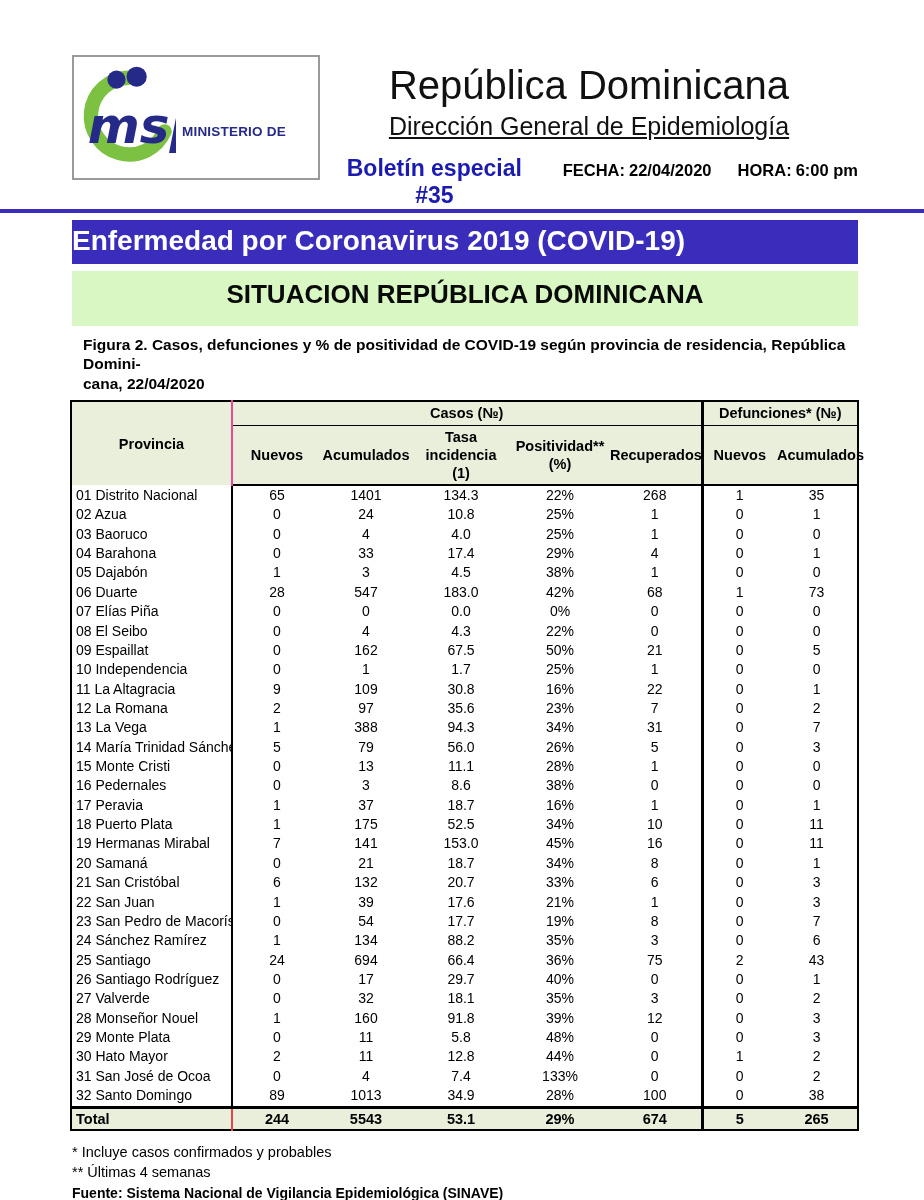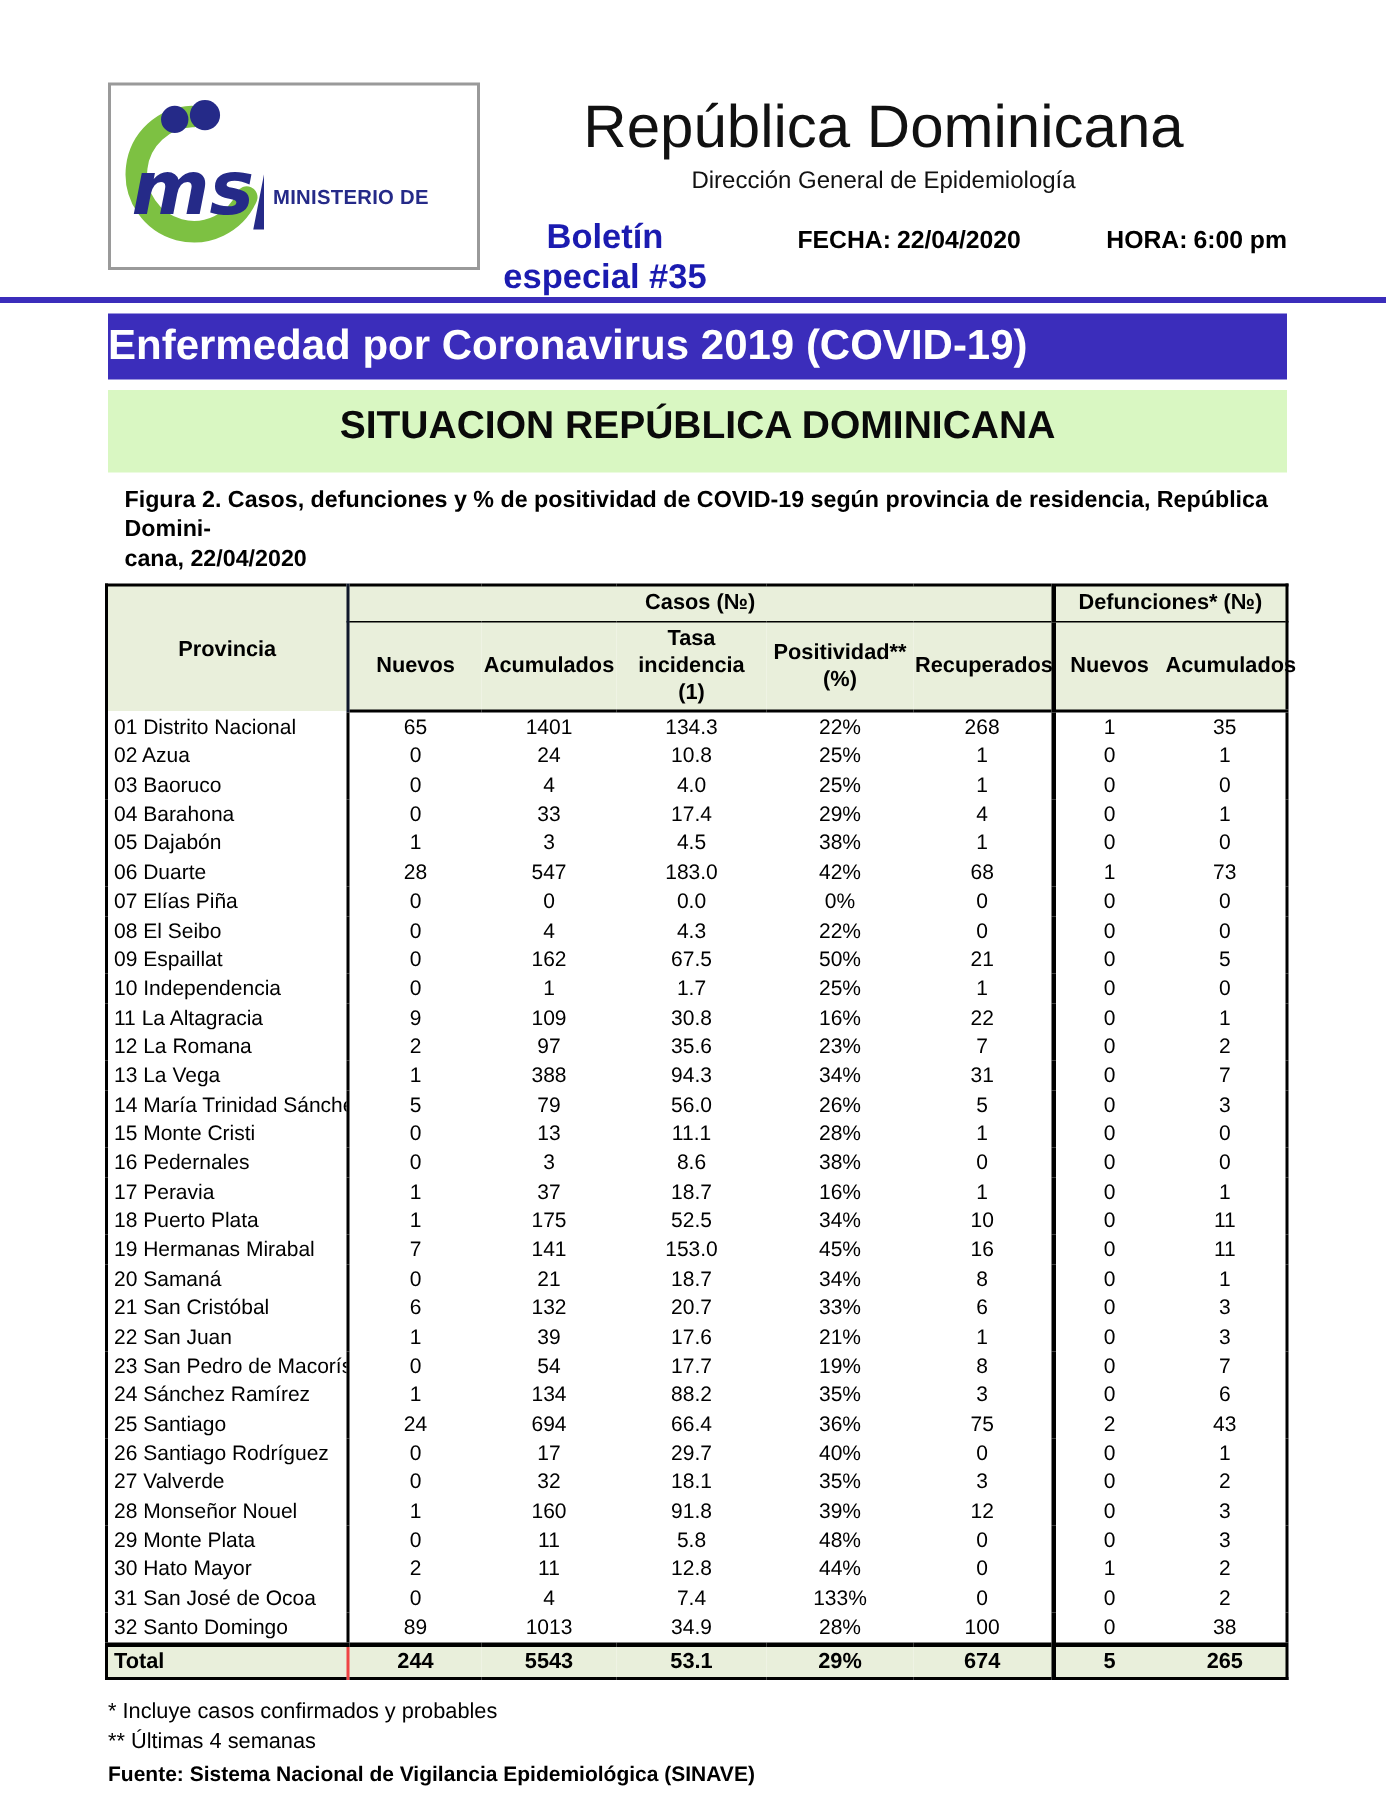--- a/index.html
+++ b/index.html
@@ -19,22 +19,22 @@
   .logo-box{
     width:248px; height:125px; border:2px solid #9a9a9a; background:#fff;
     display:flex; align-items:center; padding:4px 6px; flex-shrink:0;
   }
   .logo-svg{width:96px; height:108px; flex-shrink:0;}
   .logo-text{margin-left:6px; color:var(--navy); line-height:1.12; padding-top:28px;}
   .logo-text .l1{font-size:13.5px; font-weight:bold; letter-spacing:.2px;}
   .logo-text .l2{font-size:18px; font-weight:bold; letter-spacing:.2px;}
   .header-right{flex:1; text-align:center; padding-top:8px;}
   .title1{font-size:40px; color:#111;}
-  .title2{font-size:16px; color:#111; margin-top:4px;}
-  .bulletin-line{display:flex; align-items:baseline; justify-content:flex-start; margin-top:14px; padding-left:12px;gap:31px;}
+  .title2{font-size:25px; color:#111; margin-top:4px;text-decoration:underline;}
+  .bulletin-line{display:flex; align-items:baseline; justify-content:flex-start; margin-top:14px; padding-left:12px;}
   .bulletin{color:var(--title_blue); font-weight:bold; font-size:23px;}
   .meta{font-weight:bold; font-size:16.5px; margin-left:26px; white-space:nowrap;}
   .meta .lbl{margin-right:4px;}
   
   .purple-rule{height:4px; background:var(--banner_purple); margin-top:0px;}
   .banner1{
     margin:7px 66px 0 72px; background:var(--banner_purple); color:#fff;
     font-weight:bold; font-size:28px; padding:5px 0 7px;
   }
   .banner2{
@@ -43,21 +43,21 @@
   }
   
   .caption{
     margin:9px 34px 0 83px; font-weight:bold; font-size:15.5px; line-height:1.25;
     white-space:pre-line;
   }
   
   table{border-collapse:collapse; table-layout:fixed; width:787px; margin:7px 0 0 70px;
         border:2px solid #000;}
   thead th{background:var(--table_header_bg); font-weight:bold; font-size:14.5px; vertical-align:middle;}
-  .th-prov{border-right:2px solid #0f172a; width:161px;}
+  .th-prov{border-right:2px solid #ec4899; width:161px;}
   .th-group{border-bottom:1.5px solid #000; height:24px;}
   .def-start{border-left:3px solid #000;}
   .th-sub{border-bottom:2px solid #000; height:42px; white-space:pre-line; line-height:1.25; padding:2px 1px;}
   tbody td{font-size:14px; text-align:center; padding:1px 2px; line-height:1.24; height:18px;}
   tbody td.prov{text-align:left; padding-left:4px; border-right:2px solid #000; white-space:nowrap; overflow:hidden;}
   tfoot td{
     background:var(--table_header_bg); font-weight:bold; font-size:14.5px; text-align:center;
     border-top:3px solid #000; padding:2px 2px;
   }
   tfoot td.prov{text-align:left; padding-left:4px; border-right:2px solid #ef4444;}

